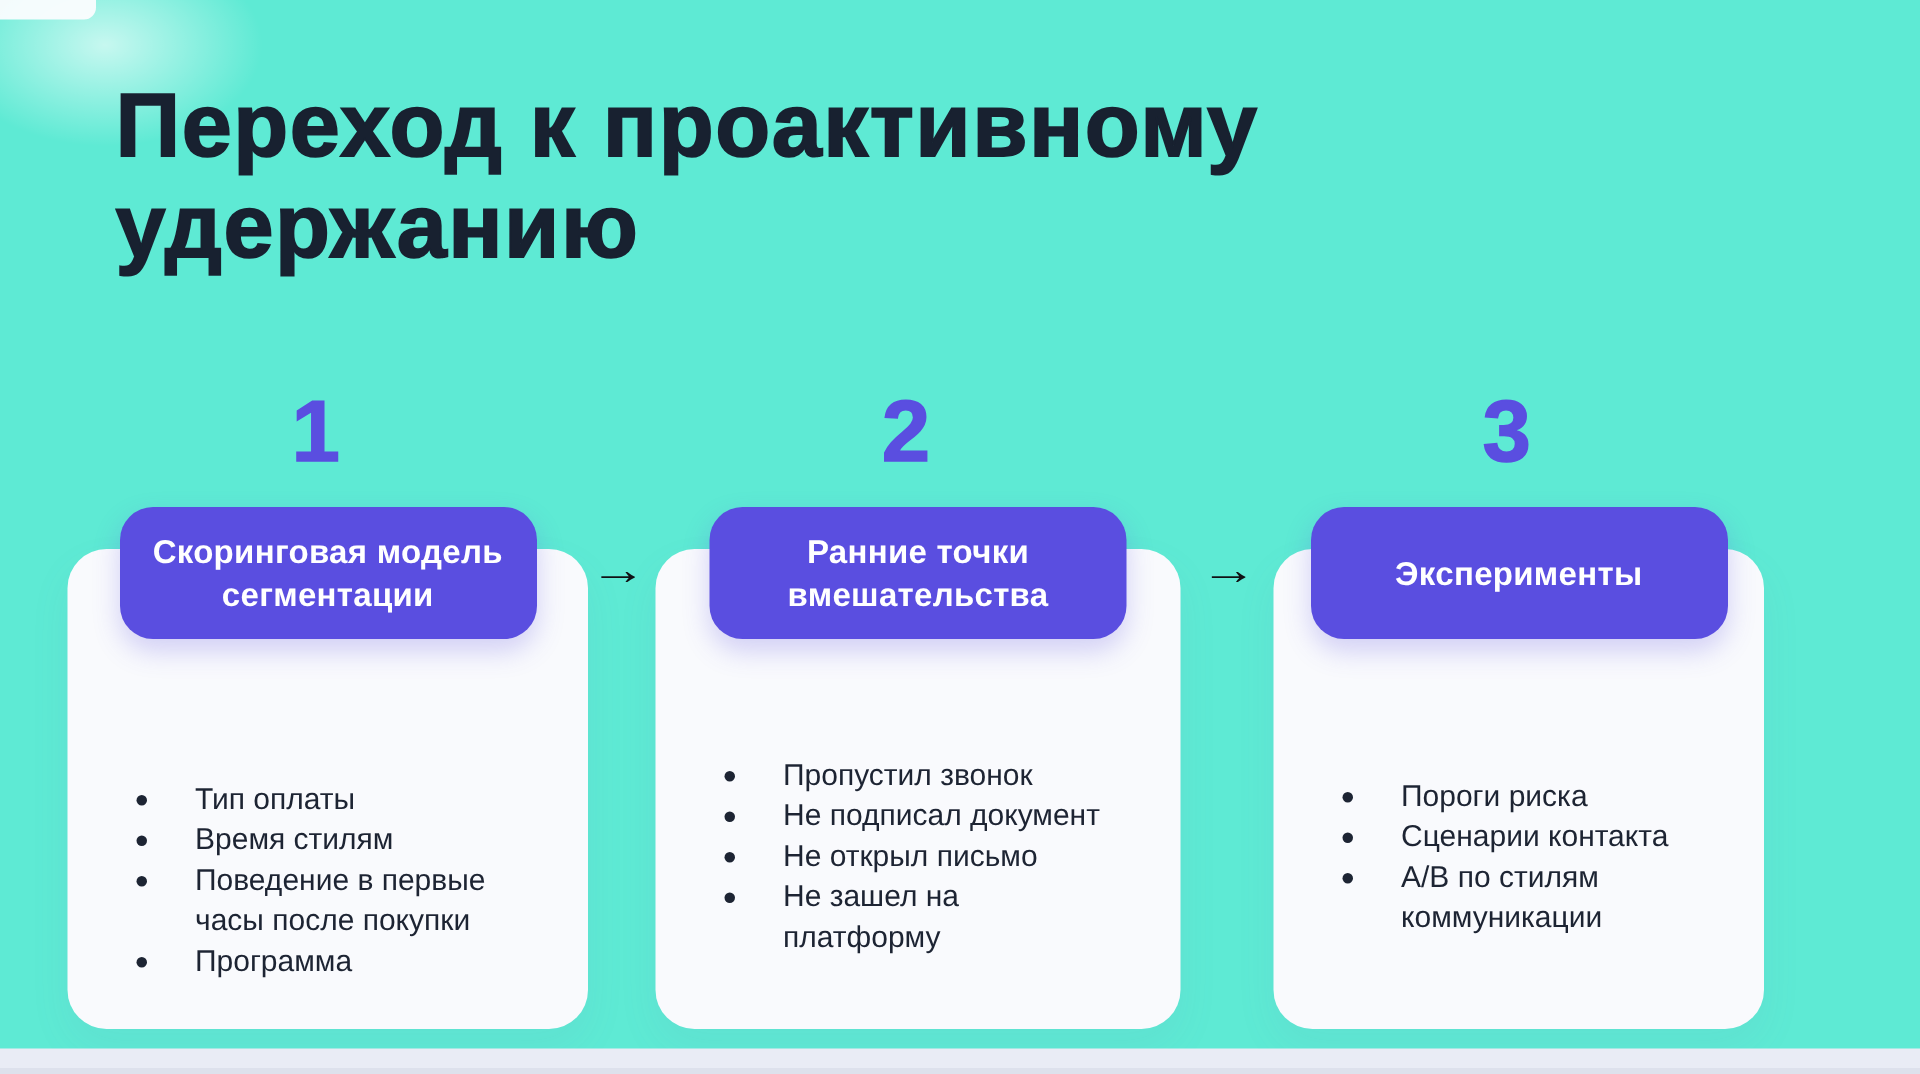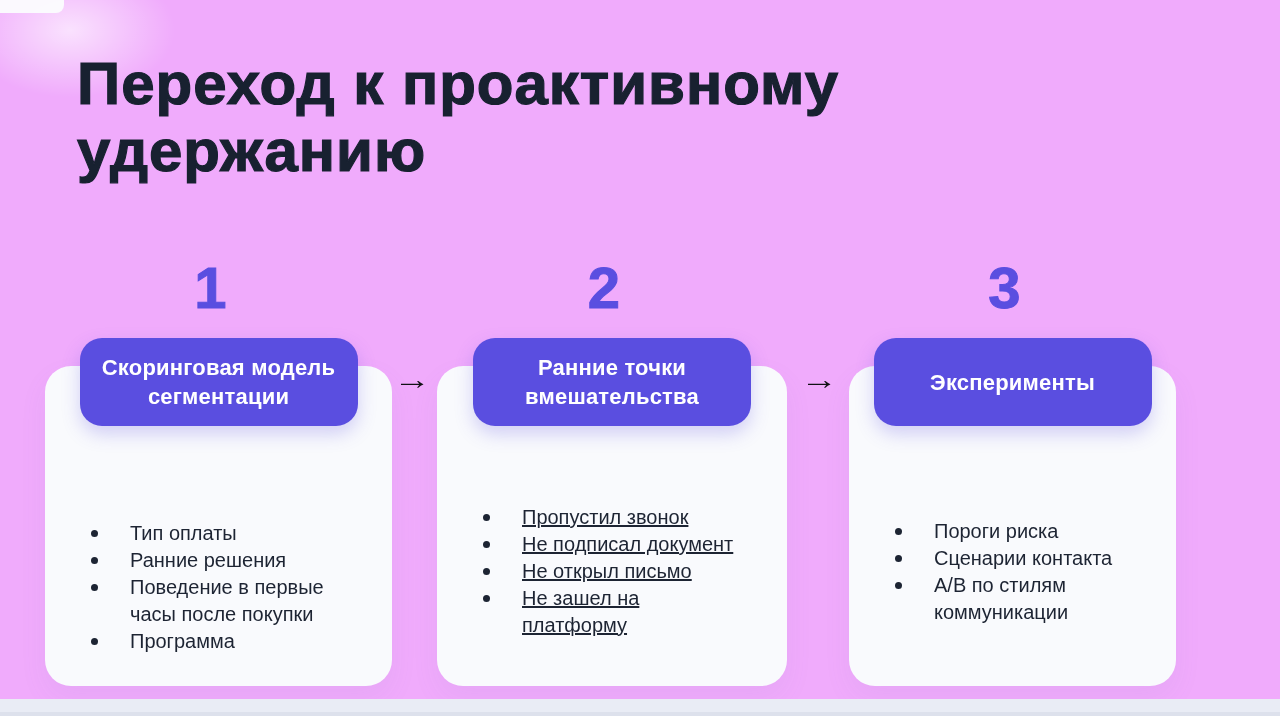--- a/index.html
+++ b/index.html
@@ -1,18 +1,18 @@
 <!DOCTYPE html>
 <html><head>
 <meta charset="utf-8">
 <style>
   html,body{margin:0;padding:0;background:#eff1f9;}
   .slide{
     position:relative;width:1280px;height:716px;overflow:hidden;
-    background:#f0abfc;
+    background:#5eead4;
     font-family:"Liberation Sans","DejaVu Sans",sans-serif;
     color:#1d2433;
   }
   
   .corner-notch{
     position:absolute;left:0;top:0;width:64px;height:13px;
     background:#fbfcfe;border-bottom-right-radius:8px;opacity:.95;
   }
   .blob-topleft{
     position:absolute;left:-70px;top:-60px;width:280px;height:180px;
@@ -45,21 +45,21 @@
     box-shadow:0 8px 18px rgba(90,78,224,.25);
   }
   .step-box-label{
     color:#ffffff;font-weight:700;font-size:22px;line-height:29px;
     text-align:center;letter-spacing:.2px;white-space:pre-line;
   }
   .bullets{
     position:absolute;left:46px;width:256px;margin:0;padding:0;list-style:none;z-index:1;
   }
   .step-1 .bullets{top:242px;margin-top:20px;}
-  .step-2 .bullets{top:246px;text-decoration:underline;}
+  .step-2 .bullets{top:246px;}
   .step-3 .bullets{top:260px;}
   .bullets li{display:flex;align-items:flex-start;margin:0;}
   .dot{
     flex:none;width:7px;height:7px;border-radius:50%;
     background:#1d2433;margin:10px 32px 0 0;
   }
   .btxt{
     font-size:20px;line-height:27px;color:#1d2433;white-space:pre-line;
   }
   .arrow{
@@ -91,21 +91,21 @@
       <span class="step-box-label">Скоринговая модель
 сегментации</span>
     </div>
     <ul class="bullets">
       <li>
         <span class="dot"></span>
         <span class="btxt">Тип оплаты</span>
       </li>
       <li>
         <span class="dot"></span>
-        <span class="btxt">Ранние решения</span>
+        <span class="btxt">Время стилям</span>
       </li>
       <li>
         <span class="dot"></span>
         <span class="btxt">Поведение в первые
 часы после покупки</span>
       </li>
       <li>
         <span class="dot"></span>
         <span class="btxt">Программа</span>
       </li>

